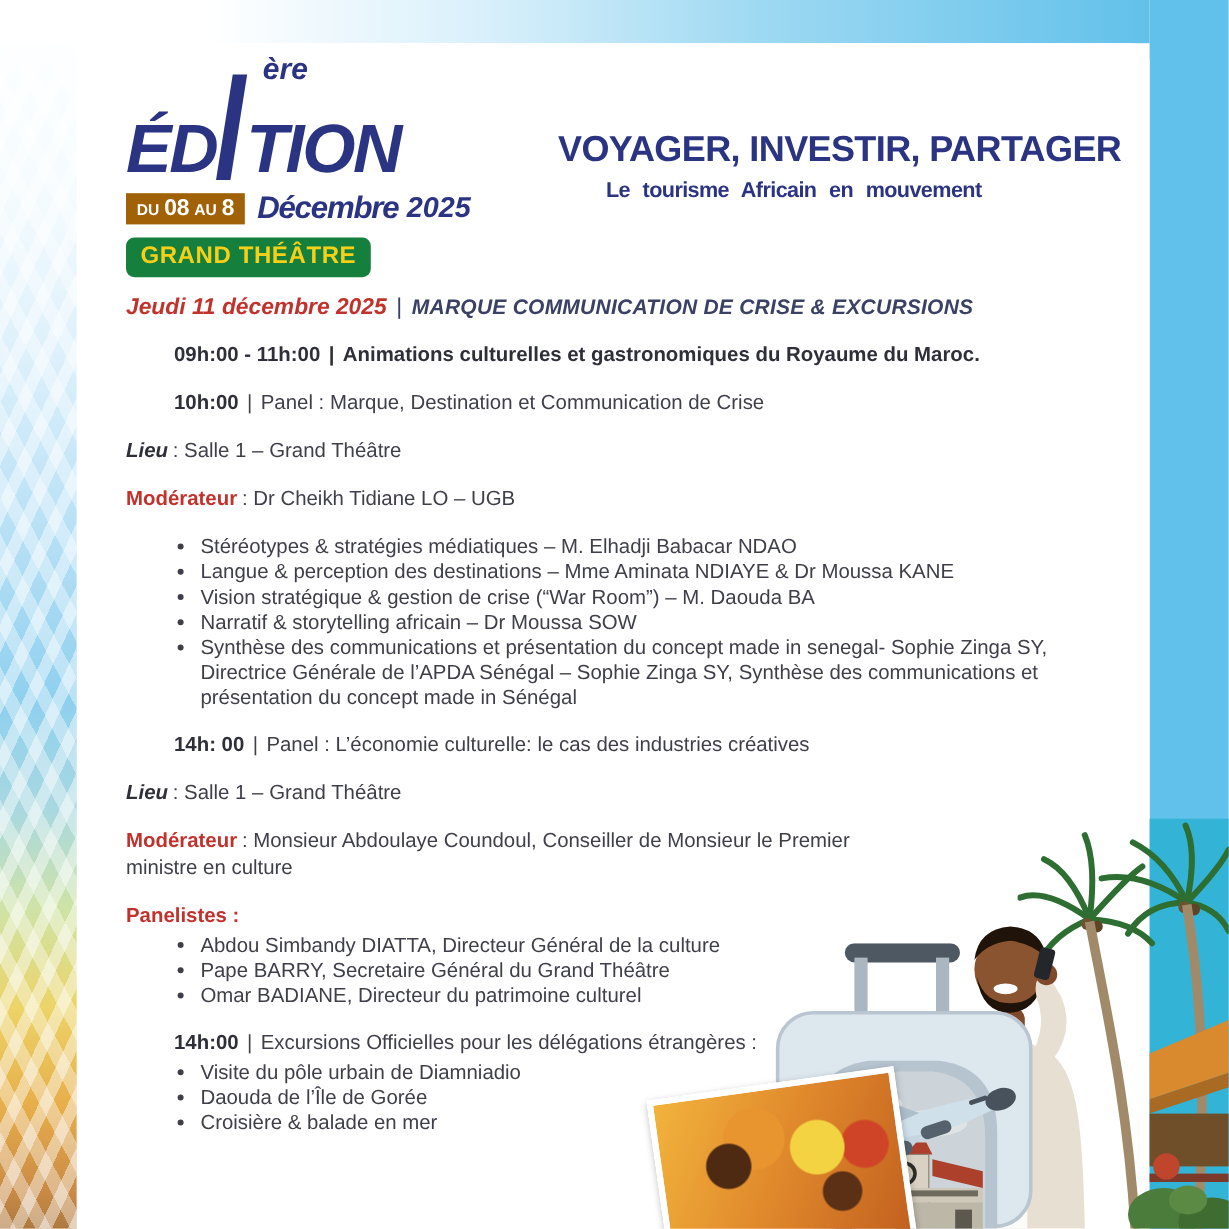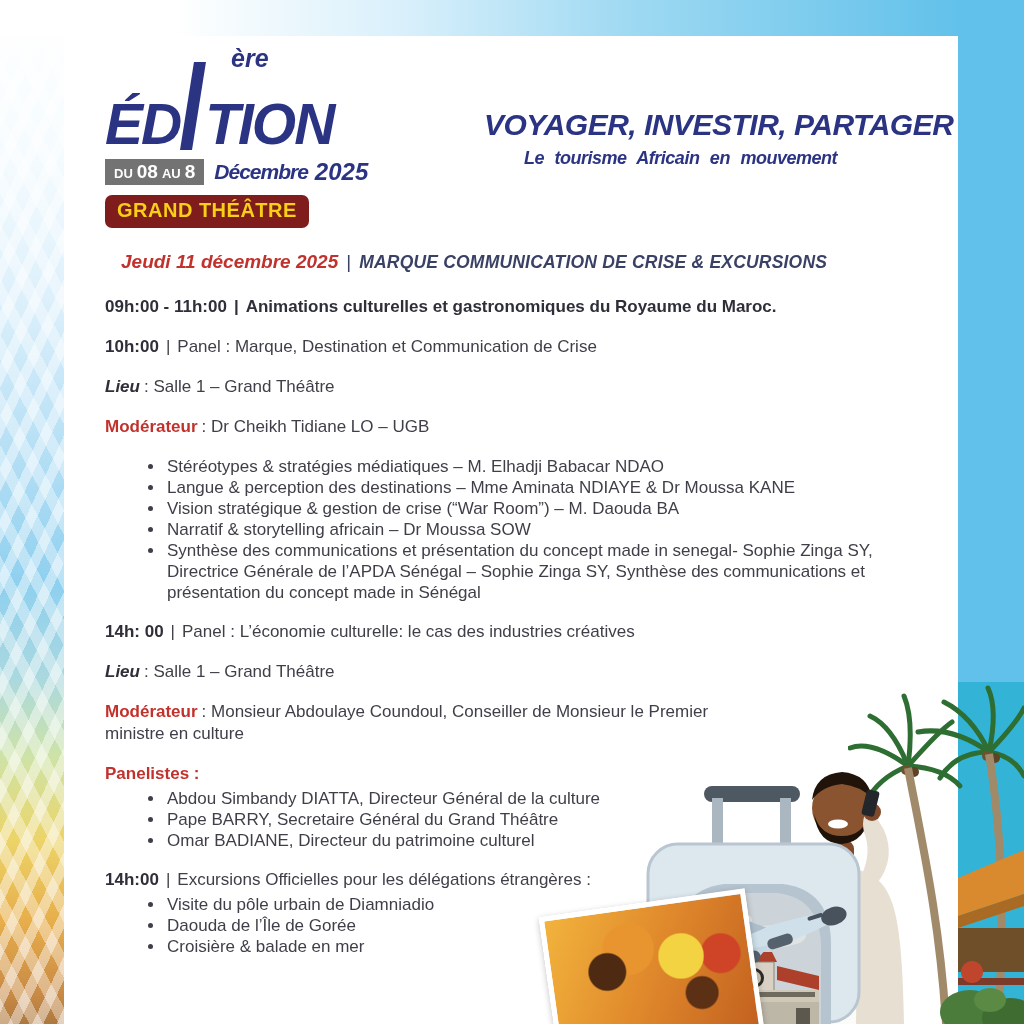--- a/index.html
+++ b/index.html
@@ -33,49 +33,49 @@
   }
 
   
   .logo{position:absolute;left:41px;top:22px;color:#2b3383;}
   .logo-word{position:relative;display:flex;align-items:flex-end;height:92px;}
   .logo-ed,.logo-tion{
     font-size:57px;font-weight:800;font-style:italic;line-height:.92;
     letter-spacing:-2px;color:#2b3383;
   }
   .logo-bar{width:12px;height:88px;background:#2b3383;transform:skewX(-9deg);margin:0 6px 0 7px;}
-  .logo-sup{position:absolute;top:-14px;left:126px;font-size:25px;font-weight:800;font-style:italic;color:#2b3383;}
+  .logo-sup{position:absolute;top:-14px;left:114px;font-size:25px;font-weight:800;font-style:italic;color:#2b3383;}
   .logo-dates{display:flex;align-items:center;margin-top:8px;}
   .date-box{
-    display:inline-flex;align-items:baseline;gap:4px;background:#737373;color:#ffffff;
+    display:inline-flex;align-items:baseline;gap:4px;background:#a16207;color:#ffffff;
     padding:3px 9px 4px 9px;
   }
   .d-sm{font-size:13px;font-weight:700;}
   .d-lg{font-size:19px;font-weight:700;line-height:1;}
-  .date-month{font-size:21px;font-weight:800;font-style:italic;margin-left:10px;letter-spacing:-1px;}
+  .date-month{font-size:26px;font-weight:800;font-style:italic;margin-left:10px;letter-spacing:-1px;}
   .date-year{font-size:24px;font-weight:700;font-style:italic;margin-left:7px;}
   .venue-badge{
-    display:inline-block;margin-top:9px;background:#7f1d1d;color:#f7cf17;
+    display:inline-block;margin-top:9px;background:#15803d;color:#f7cf17;
     font-size:20px;font-weight:800;padding:4px 12px 6px 12px;border-radius:7px;letter-spacing:.5px;
   }
-  .tagline{position:absolute;left:420px;top:72px;color:#2b3383;font-style:italic;}
+  .tagline{position:absolute;left:401px;top:72px;color:#2b3383;}
   .tag1{font-size:30px;font-weight:800;letter-spacing:-.5px;}
   .tag2{font-size:18px;font-weight:800;margin-top:6px;word-spacing:6px;letter-spacing:-.5px;margin-left:40px;}
 
   
   .program{
     position:absolute;left:41px;top:210px;width:772px;
     color:#3f3f49;font-size:17px;line-height:22px;
   }
   .entry{margin-bottom:18px;}
-  .day-line{font-size:19px;line-height:32px;margin-left:16px;}
+  .day-line{font-size:19px;line-height:20px;}
   .day-title{color:#c2322d;font-weight:800;font-style:italic;}
   .day-sep{color:#3a4165;margin:0 8px;font-weight:400;}
   .day-theme{color:#3a4165;font-weight:700;font-style:italic;font-size:17.5px;letter-spacing:.2px;}
-  .time{font-weight:700;color:#2f2f3a;}
+  .time{font-weight:700;color:#2f2f3a;margin-left:40px;}
   .sep{margin:0 7px;color:#3f3f49;}
   .bold-line, .bold-line .sep{font-weight:700;color:#2f2f3a;}
   .lieu-lbl{font-weight:700;font-style:italic;color:#2f2f3a;margin-right:4px;}
   .red-lbl{font-weight:700;color:#c2322d;margin-right:4px;}
   .entry ul{margin:3px 0 0 0;padding-left:60px;}
   .entry li{margin:0 0 0 0;line-height:21px;padding-left:2px;}
   .mod2{max-width:640px;}
 
   
   .art{position:absolute;pointer-events:none;}

